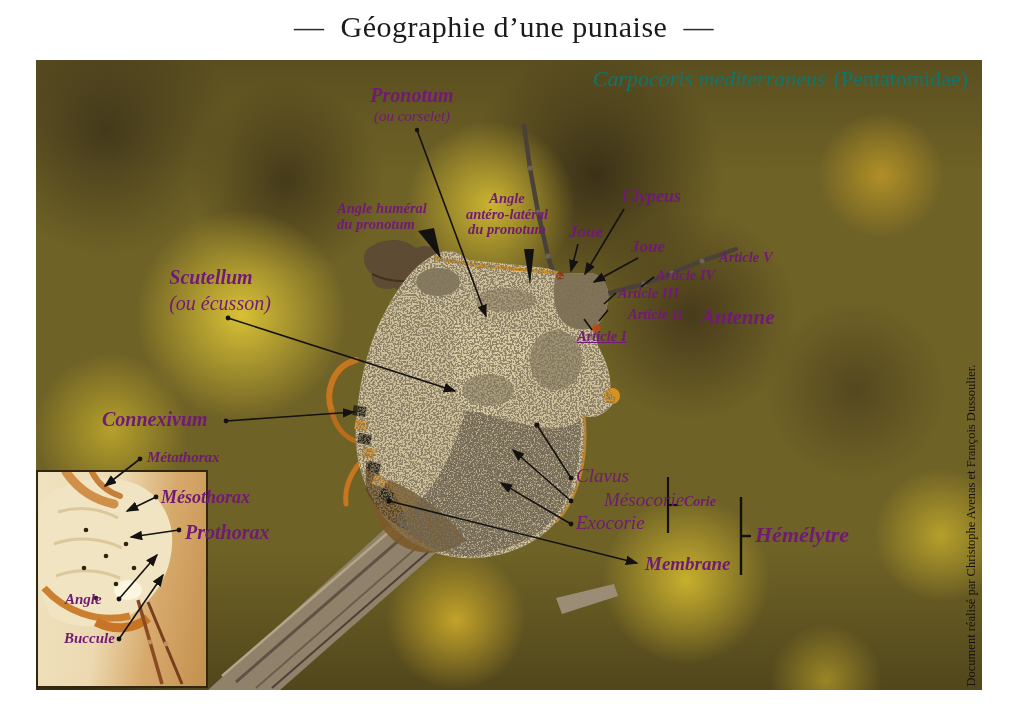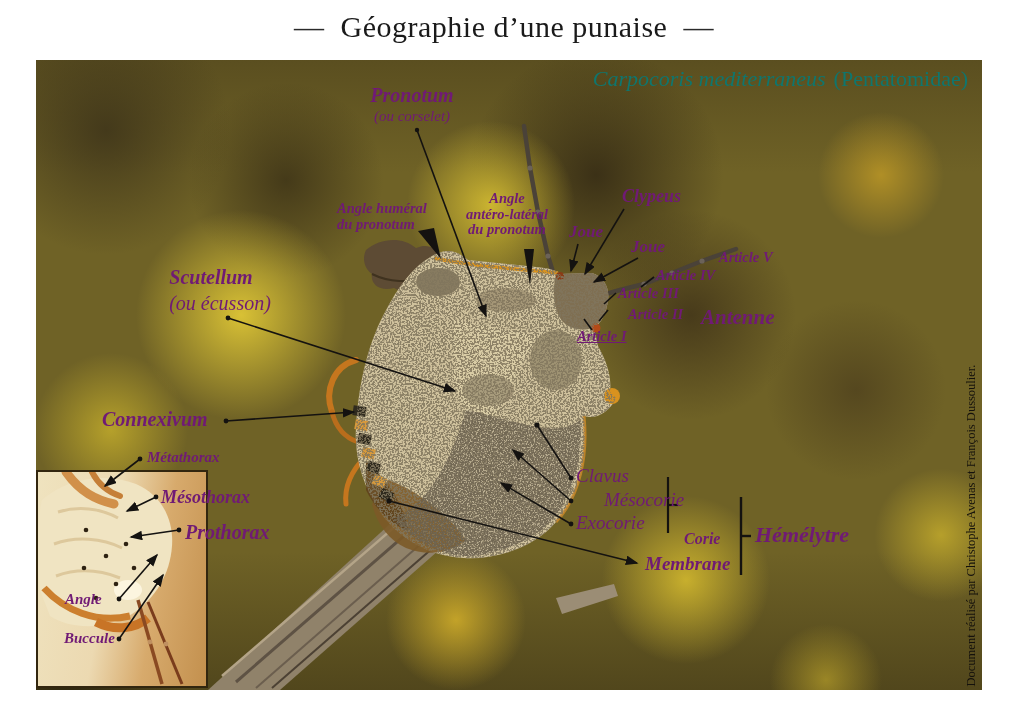--- a/index.html
+++ b/index.html
@@ -253,19 +253,19 @@
 
   <div class="lbl" style="left:147px;top:449px;font-size:15px;">Métathorax</div>
   <div class="lbl" style="left:161px;top:488px;font-size:18px;">Mésothorax</div>
   <div class="lbl" style="left:185px;top:522px;font-size:20px;">Prothorax</div>
   <div class="lbl" style="left:65px;top:591px;font-size:15px;">Angle</div>
   <div class="lbl" style="left:64px;top:630px;font-size:15px;text-align:center;">Buccule</div>
 
   <div class="lbl plain" style="left:576px;top:466px;font-size:19px;">Clavus</div>
   <div class="lbl plain" style="left:604px;top:490px;font-size:19px;">Mésocorie</div>
   <div class="lbl plain" style="left:576px;top:513px;font-size:19px;">Exocorie</div>
-  <div class="lbl" style="left:684px;top:494px;font-size:16px;margin-top:36px;">Corie</div>
+  <div class="lbl" style="left:684px;top:494px;font-size:14px;">Corie</div>
   <div class="lbl" style="left:755px;top:523px;font-size:22px;">Hémélytre</div>
   <div class="lbl" style="left:645px;top:554px;font-size:19px;">Membrane</div>
 
   <div class="credit">Document réalisé par Christophe Avenas et François Dussoulier.</div>
 
 </div>
 
 </body></html>

